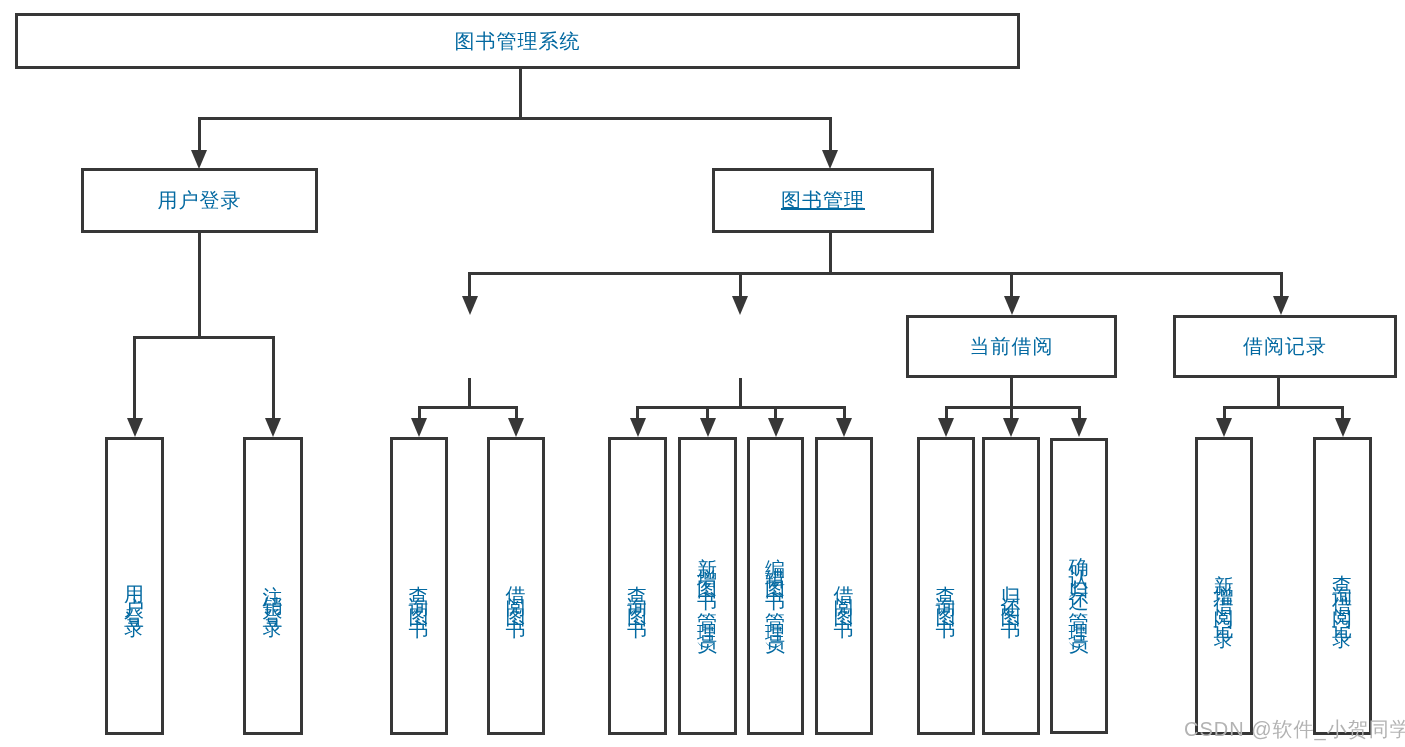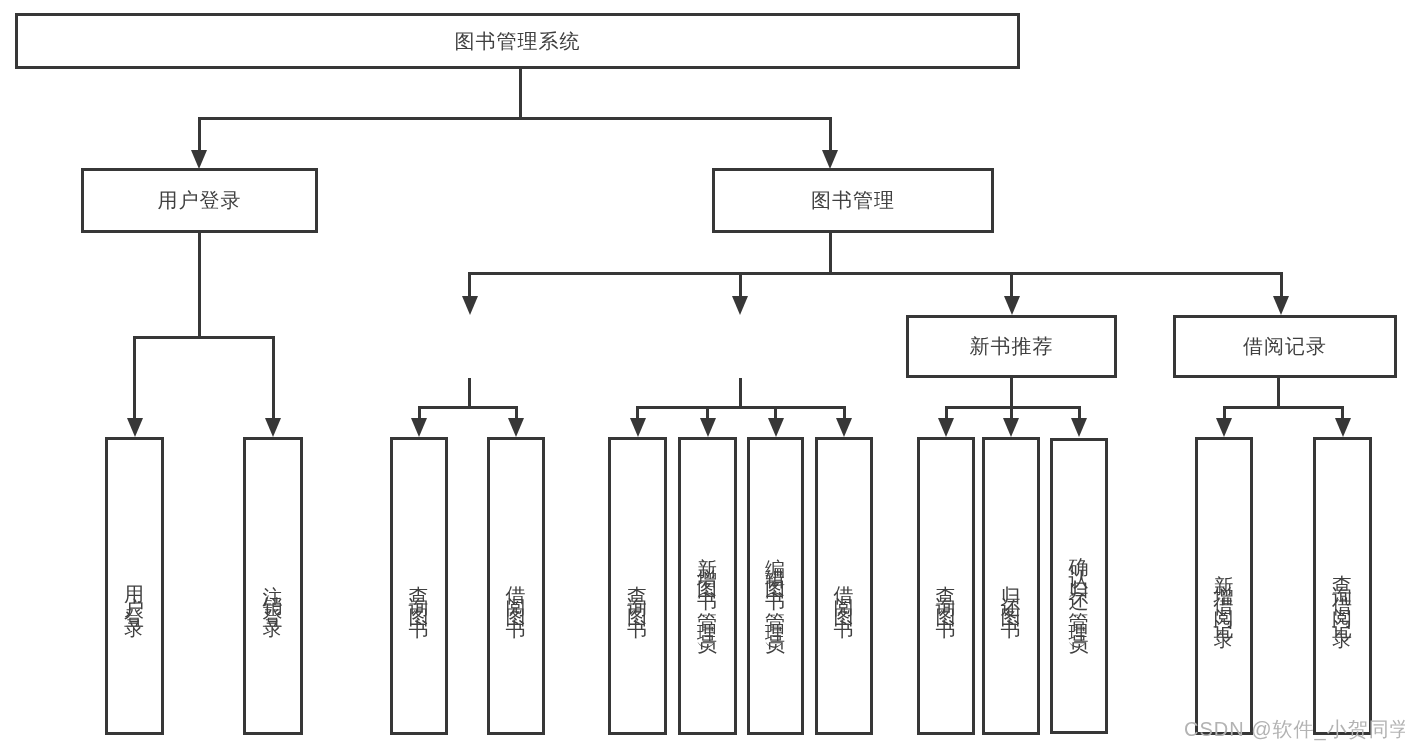--- a/index.html
+++ b/index.html
@@ -8,21 +8,21 @@
     width:1405px;height:747px;
     background:#fff;
     font-family:"Liberation Sans","DejaVu Sans",sans-serif;
     overflow:hidden;
   }
   .node{
     position:absolute;
     box-sizing:border-box;
     border:3px solid #373737;
     background:#fff;
-    color:#404040;
+    color:#0369a1;
     display:flex;
     align-items:center;
     justify-content:center;
     font-size:20px;
     letter-spacing:1px;
   }
   .vnode{ padding:4px 0; }
   .vtext{
     writing-mode:vertical-rl;
     text-orientation:mixed;
@@ -60,21 +60,21 @@
   <div class="vline" style="left:518.5px;top:69px;height:48px;"></div>
   <div class="hline" style="left:197.5px;top:117px;width:634px;"></div>
   <div class="vline" style="left:197.5px;top:117px;height:35px;"></div>
   <div class="arrowhead" style="left:191px;top:150px;"></div>
   <div class="vline" style="left:828.5px;top:117px;height:35px;"></div>
   <div class="arrowhead" style="left:822px;top:150px;"></div>
 
   <div class="node" style="left:81px;top:168px;width:237px;height:65px;">
     <span>用户登录</span>
   </div>
-  <div class="node" style="left:712px;top:168px;width:282px;height:65px;">
+  <div class="node" style="left:712px;top:168px;width:222px;height:65px;text-decoration:underline;">
     <span>图书管理</span>
   </div>
 
   <div class="vline" style="left:197.5px;top:233px;height:105px;"></div>
   <div class="hline" style="left:133px;top:336px;width:141px;"></div>
   <div class="vline" style="left:133px;top:336px;height:84px;"></div>
   <div class="arrowhead" style="left:126.5px;top:418px;"></div>
   <div class="vline" style="left:271.5px;top:336px;height:84px;"></div>
   <div class="arrowhead" style="left:265px;top:418px;"></div>
 
@@ -83,21 +83,21 @@
   <div class="vline" style="left:468px;top:272px;height:26px;"></div>
   <div class="arrowhead" style="left:461.5px;top:296px;"></div>
   <div class="vline" style="left:738.5px;top:272px;height:26px;"></div>
   <div class="arrowhead" style="left:732px;top:296px;"></div>
   <div class="vline" style="left:1010px;top:272px;height:26px;"></div>
   <div class="arrowhead" style="left:1003.5px;top:296px;"></div>
   <div class="vline" style="left:1279.5px;top:272px;height:26px;"></div>
   <div class="arrowhead" style="left:1273px;top:296px;"></div>
 
   <div class="node" style="left:906px;top:315px;width:211px;height:63px;">
-    <span>新书推荐</span>
+    <span>当前借阅</span>
   </div>
   <div class="node" style="left:1173px;top:315px;width:224px;height:63px;">
     <span>借阅记录</span>
   </div>
 
   <div class="vline" style="left:468px;top:378px;height:31px;"></div>
   <div class="hline" style="left:417.5px;top:406px;width:100px;"></div>
   <div class="vline" style="left:417.5px;top:406px;height:16px;"></div>
   <div class="arrowhead" style="left:411px;top:418px;"></div>
   <div class="vline" style="left:514.5px;top:406px;height:16px;"></div>

